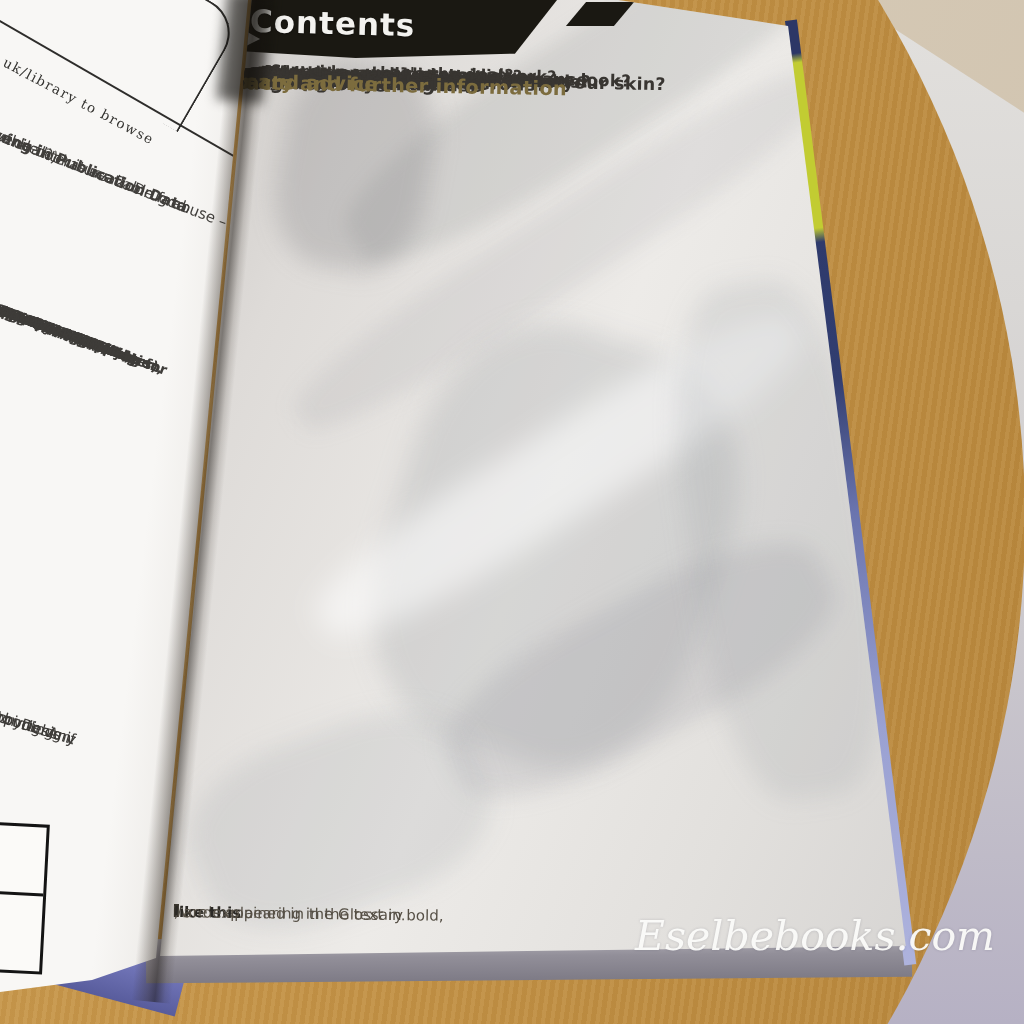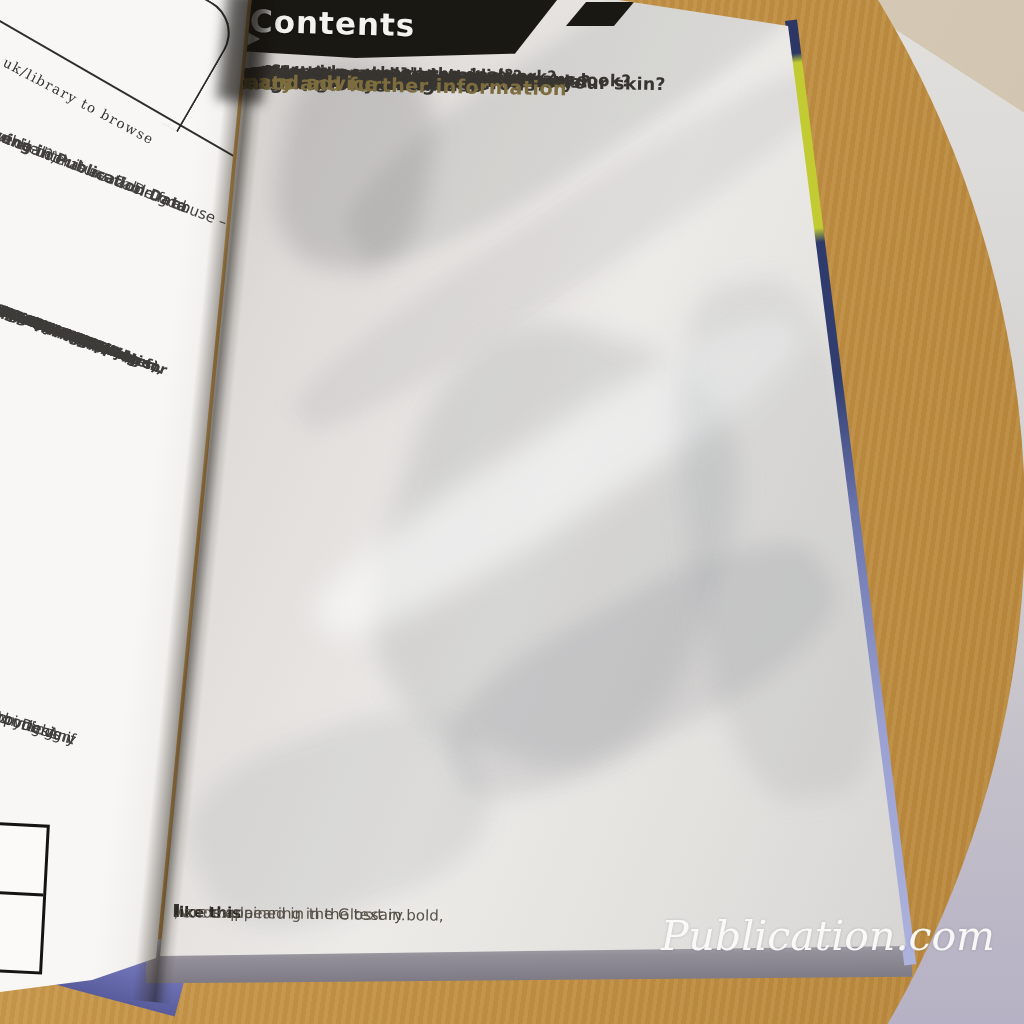--- a/index.html
+++ b/index.html
@@ -297,14 +297,14 @@
       <span class="fn-marker"></span>
         <span class="fn-pre">Words appearing in the text in bold, </span>
         <span class="fn-bold">like this</span>
         <span class="fn-post">, are explained in the Glossary.</span>
     </div>
   </div>
 
   <div class="gutter-shadow"></div>
   <div class="gutter-top-blob"></div>
 
-  <div class="watermark">Publication.com</div>
+  <div class="watermark">Eselbebooks.com</div>
 </div>
 
 </body></html>

